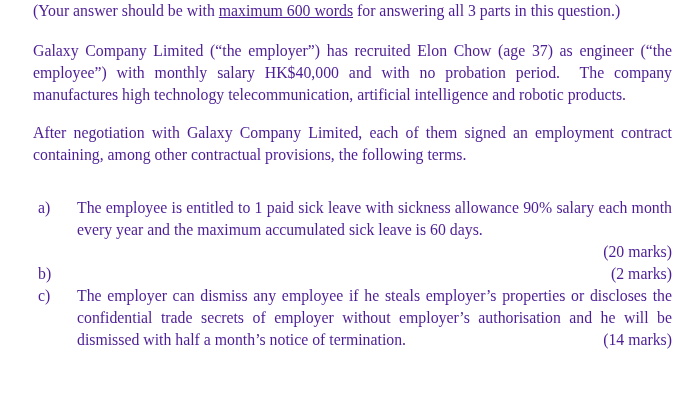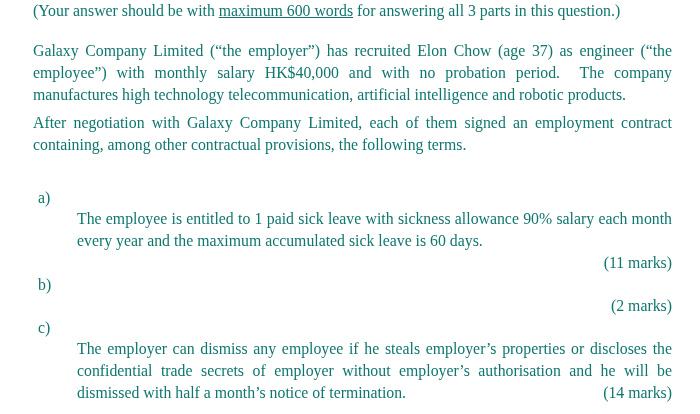--- a/index.html
+++ b/index.html
@@ -10,51 +10,50 @@
   .page {
     position: relative;
     width: 700px;
     height: 414px;
     box-sizing: border-box;
     padding: 0 28px 0 33px;
     background: #ffffff;
     font-family: "Liberation Serif", "DejaVu Serif", serif;
     font-size: 15.8px;
     line-height: 22px;
-    color: #0f766e;
+    color: #4c1d95;
     overflow: hidden;
   }
   .line-first {
     margin: 0 0 18px 0;
     text-align: left;
     white-space: nowrap;
   }
   .u {
     text-decoration: underline;
   }
   .para {
     margin: 0;
     text-align: justify;
   }
-  .para-intro { margin-bottom: 6px; }
+  .para-intro { margin-bottom: 16px; }
   .para-negotiation { margin-bottom: 31px; }
   .para-closing { margin-top: 7px; }
   .term {
     display: flex;
     align-items: flex-start;
   }
   .term-marker {
     flex: 0 0 44px;
     box-sizing: border-box;
     padding-left: 5px;
   }
   .term-body {
     flex: 1 1 auto;
     text-align: justify;
-    margin-top: 21px;
   }
   .term-body.rel {
     position: relative;
   }
   .term-marks {
     text-align: right;
   }
   .term-marks-inline {
     position: absolute;
     right: 0;
@@ -69,21 +68,21 @@
   <p class="line-first"><span>(Your answer should be with </span><span class="u">maximum 600 words</span><span> for answering all 3 parts in this question.)</span></p>
 
   <p class="para para-intro">Galaxy Company Limited (“the employer”) has recruited Elon Chow (age 37) as engineer (“the employee”) with monthly salary HK$40,000 and with no probation period.&nbsp; The company manufactures high technology telecommunication, artificial intelligence and robotic products.</p>
 
   <p class="para para-negotiation">After negotiation with Galaxy Company Limited, each of them signed an employment contract containing, among other contractual provisions, the following terms.</p>
 
   <div class="term">
     <div class="term-marker">a)</div>
     <div class="term-body">
       <div>The employee is entitled to 1 paid sick leave with sickness allowance 90% salary each month every year and the maximum accumulated sick leave is 60 days.</div>
-      <div class="term-marks">(11 marks)</div>
+      <div class="term-marks">(20 marks)</div>
     </div>
   </div>
 
   <div class="term">
     <div class="term-marker">b)</div>
     <div class="term-body">
       <div class="term-marks">(2 marks)</div>
     </div>
   </div>
 

